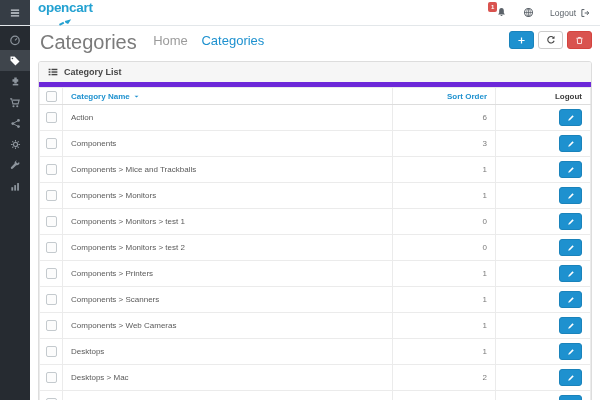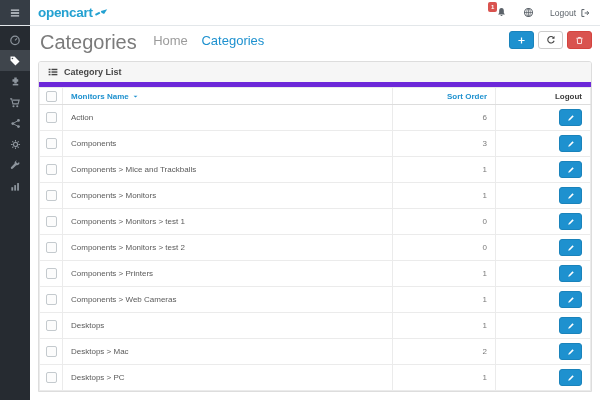--- a/index.html
+++ b/index.html
@@ -6,21 +6,21 @@
   body{width:600px;height:400px;overflow:hidden;position:relative;background:#fff;
        font-family:"Liberation Sans",sans-serif;-webkit-font-smoothing:antialiased;}
   svg{display:block;}
 
   
   .topbar{position:absolute;top:0;left:0;right:0;height:25px;background:#fff;
           border-bottom:1px solid #e3e7ea;z-index:5;}
   .menu-toggle{position:absolute;left:0;top:0;width:30px;height:25px;background:#363d45;
                display:flex;align-items:center;justify-content:center;color:#cdd2d7;cursor:pointer;}
   .logo{position:absolute;left:38px;top:0;height:25px;display:flex;align-items:center;gap:2px;
-        color:#23a1d1;font-size:13.5px;font-weight:bold;letter-spacing:-.3px;cursor:pointer;}
+        color:#23a1d1;font-size:13.5px;font-weight:bold;letter-spacing:-.3px;cursor:pointer;flex-direction:column;}
   .topbar-right{position:absolute;right:10px;top:0;height:25px;display:flex;align-items:center;gap:16px;}
   .icon-btn{position:relative;color:#5b6269;cursor:pointer;display:flex;align-items:center;}
   .badge{position:absolute;top:-5px;left:-8px;background:#d9534f;color:#fff;font-size:6px;
          font-weight:bold;line-height:1;padding:2px 3px;border-radius:2px;}
   .logout{display:flex;align-items:flex-end;gap:4px;font-size:8.5px;color:#5b6269;cursor:pointer;}
 
   
   .sidebar{position:absolute;left:0;top:25px;width:30px;bottom:0;background:#262b31;padding-top:4px;}
   .side-item{height:21px;display:flex;align-items:center;justify-content:center;color:#8d959d;cursor:pointer;}
   .side-item.active{background:#3f454c;color:#fff;}
@@ -231,21 +231,21 @@
       </span>
       <span>Category List</span>
     </div>
 
     <table>
       <thead>
         <tr>
           <th class="col-check"><span class="checkbox"></span></th>
           <th class="col-name">
             <a>
-              <span>Monitors Name</span>
+              <span>Category Name</span>
               <span>
                 <svg width="7" height="7" viewBox="0 0 16 16" fill="#1e91cf">
                     <path d="M3.5 6l4.5 4.5L12.5 6z"></path>
                   </svg>
               </span>
             </a>
           </th>
           <th class="col-sort">
             <a>
               <span>Sort Order</span>
@@ -355,20 +355,34 @@
       <button class="edit-btn">
         <span>
           <svg width="8" height="8" viewBox="0 0 16 16" fill="currentColor">
                     <path d="M2.5 13.5l.9-3.2 7.7-7.7 2.3 2.3-7.7 7.7z"></path>
                   </svg>
         </span>
       </button>
     </td>
   </tr>
 
+  <tr>
+    <td class="col-check"><span class="checkbox"></span></td>
+    <td class="col-name"><span>Components  &gt;  Scanners</span></td>
+    <td class="col-sort">1</td>
+    <td class="col-action">
+      <button class="edit-btn">
+        <span>
+          <svg width="8" height="8" viewBox="0 0 16 16" fill="currentColor">
+                    <path d="M2.5 13.5l.9-3.2 7.7-7.7 2.3 2.3-7.7 7.7z"></path>
+                  </svg>
+        </span>
+      </button>
+    </td>
+  </tr>
 
   <tr>
     <td class="col-check"><span class="checkbox"></span></td>
     <td class="col-name"><span>Components  &gt;  Web Cameras</span></td>
     <td class="col-sort">1</td>
     <td class="col-action">
       <button class="edit-btn">
         <span>
           <svg width="8" height="8" viewBox="0 0 16 16" fill="currentColor">
                     <path d="M2.5 13.5l.9-3.2 7.7-7.7 2.3 2.3-7.7 7.7z"></path>

